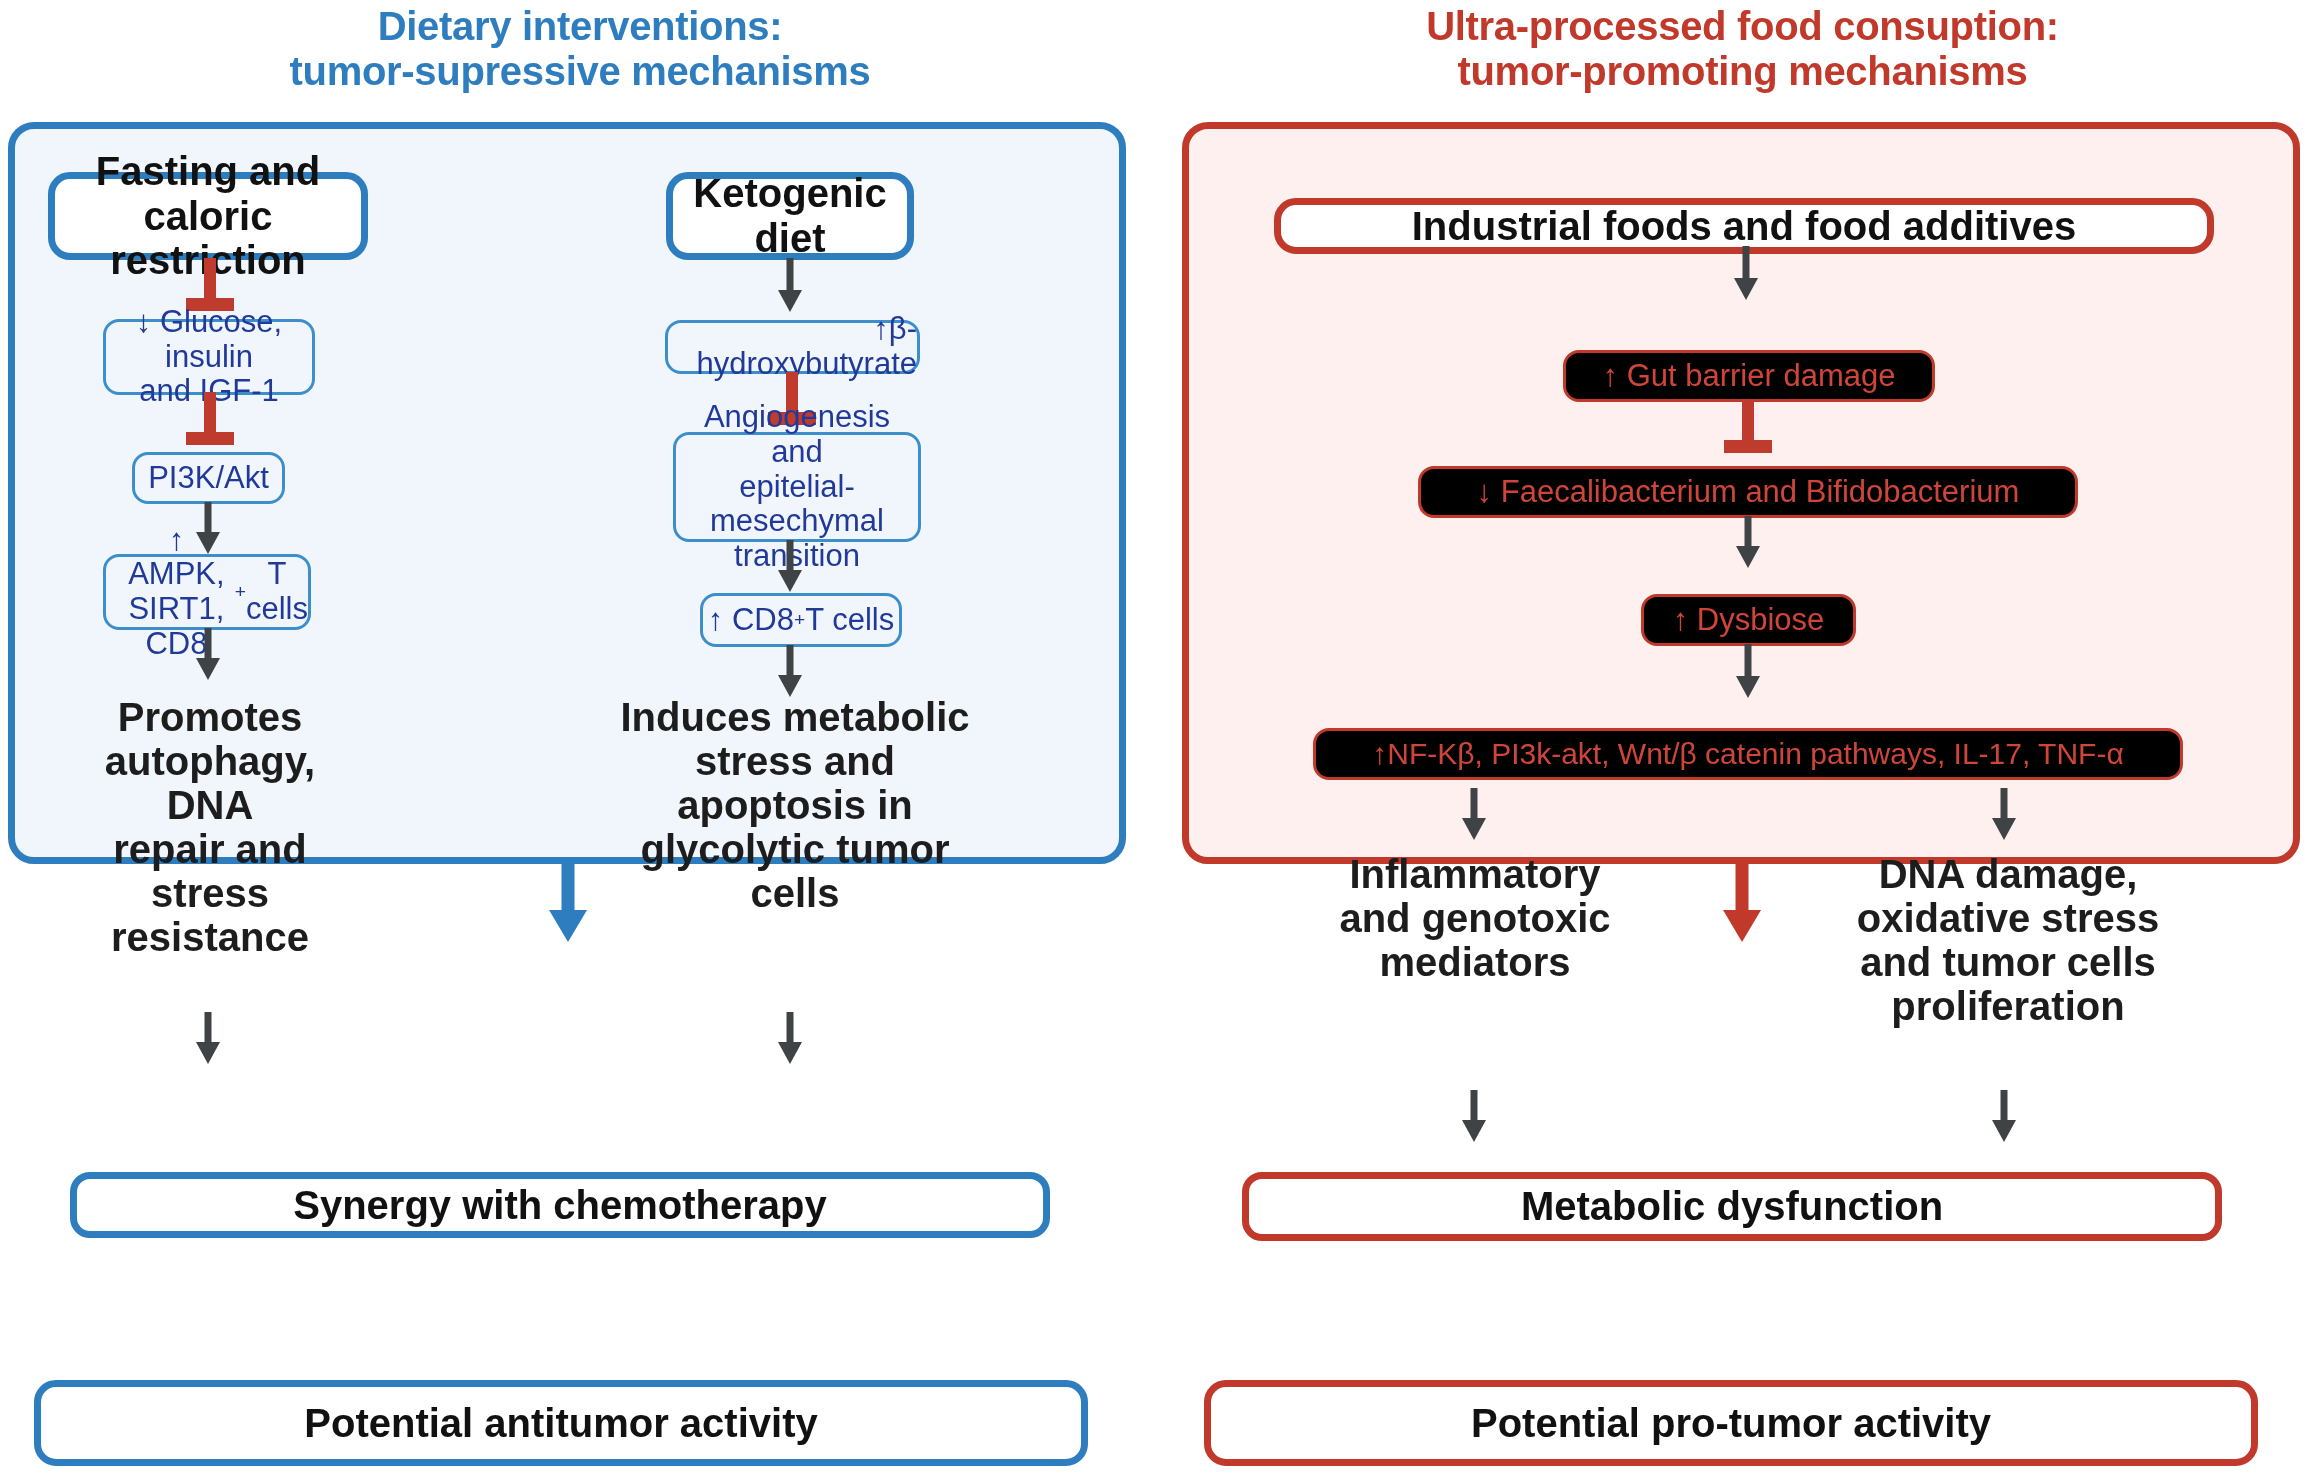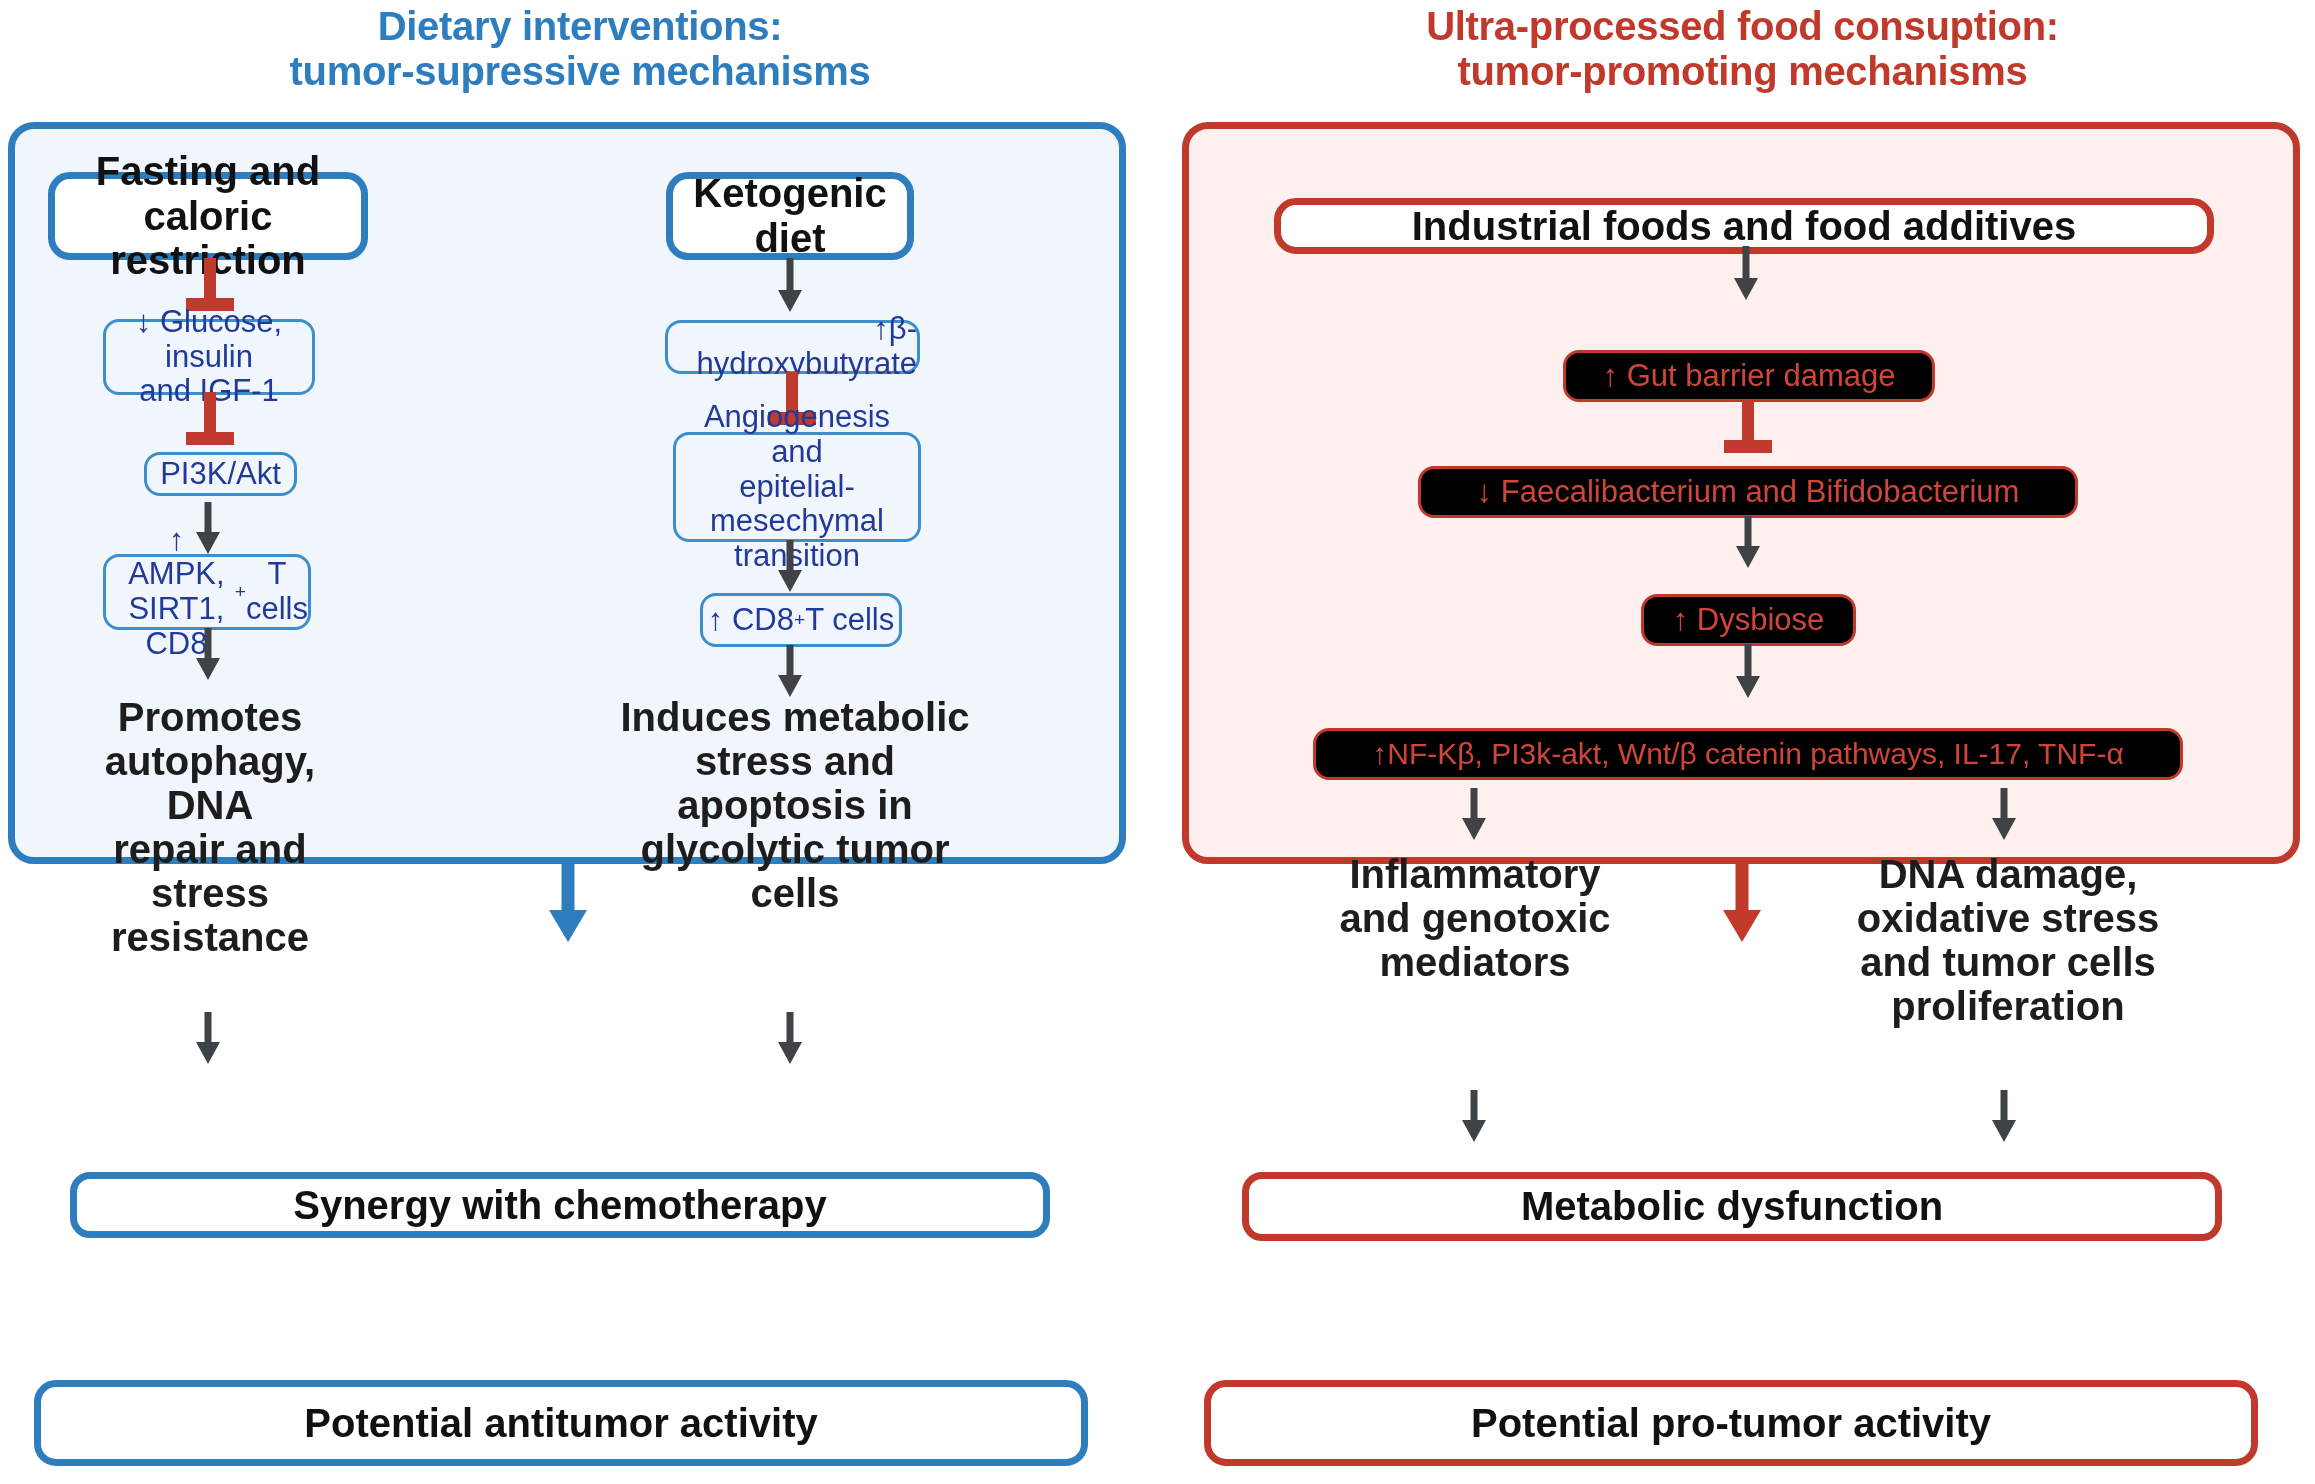--- a/index.html
+++ b/index.html
@@ -124,21 +124,21 @@
 
   <div class="box node blue" style="left:103px; top:319px; width:212px; height:76px;">↓ Glucose, insulin<br>and IGF-1</div>
 
   <div class="conn" style="left:170px; top:392px;">
     <svg width="80" height="62" viewBox="0 0 80 62">
       <rect x="34" y="0" width="12" height="42" fill="#BF3B2E"></rect>
       <rect x="16" y="40" width="48" height="13" fill="#BF3B2E"></rect>
     </svg>
   </div>
 
-  <div class="box node blue" style="left:144px; top:452px; width:153px; height:44px;">PI3K/Akt</div>
+  <div class="box node blue" style="left:132px; top:452px; width:153px; height:52px;">PI3K/Akt</div>
 
   <div class="conn" style="left:182px; top:502px;">
     <svg width="52" height="56" viewBox="0 0 52 56">
       <path d="M26 0 L26 36" stroke="#3F4345" stroke-width="7" fill="none"></path>
       <path d="M26 52 L14 30 L38 30 Z" fill="#3F4345"></path>
     </svg>
   </div>
 
   <div class="box node blue" style="left:103px; top:554px; width:208px; height:76px;padding-left:12px;">↑ AMPK, SIRT1,<br>CD8<span class="sup">+</span> T cells</div>
 

